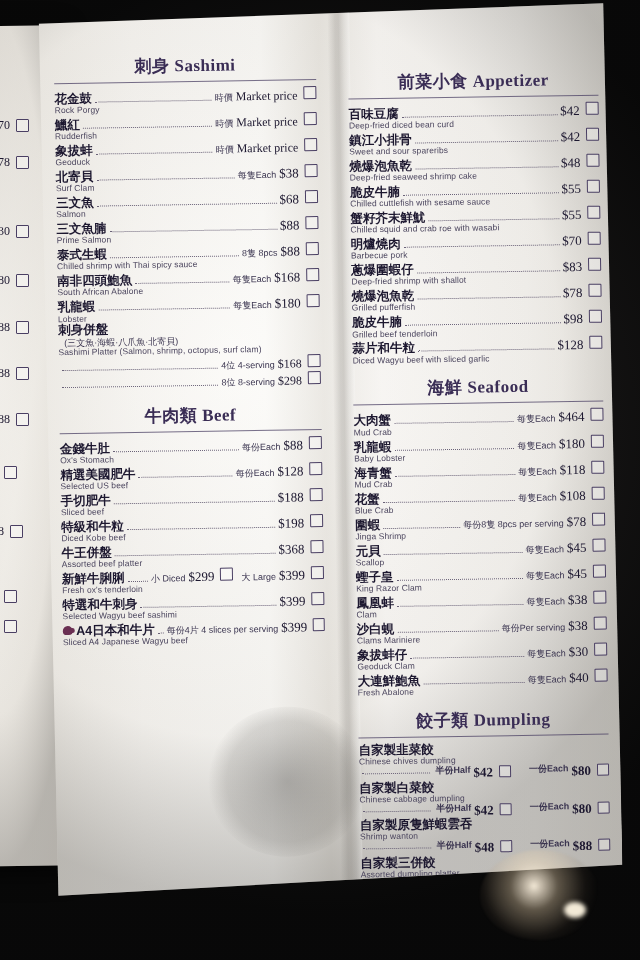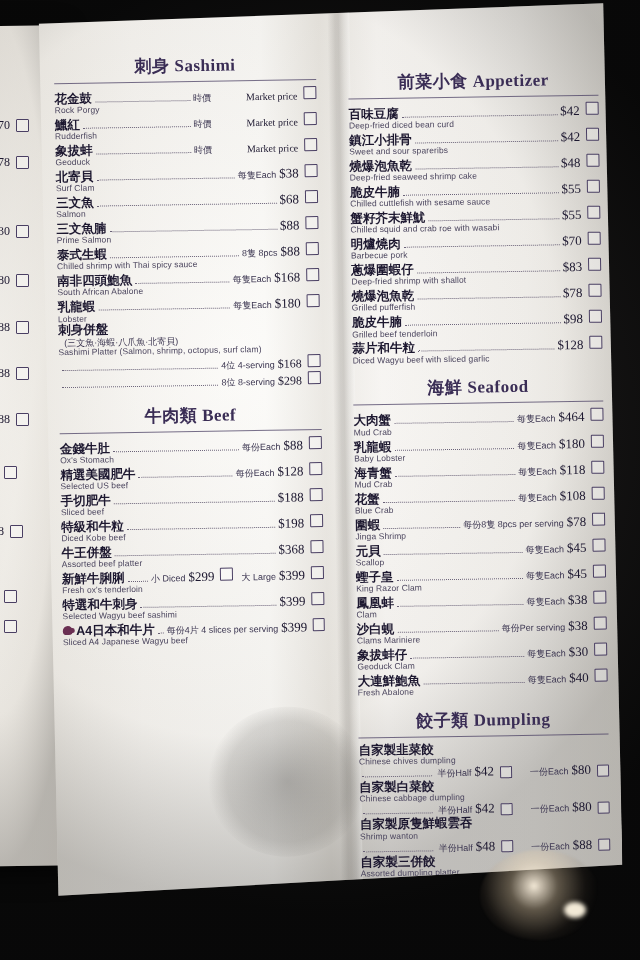--- a/index.html
+++ b/index.html
@@ -149,21 +149,21 @@
   .unit {
     font-size: 9px;
     color: #3b3550;
     margin-right: 3px;
   }
   .price {
     font-size: 13px;
     color: #1d1830;
     font-family: "Liberation Serif", serif;
   }
-  .price.market { font-size: 10px; margin-left: 32px; }
+  .price.market { font-size: 12px; }
   .en-name {
     font-size: 8.5px;
     color: #4b455e;
     letter-spacing: 0.1px;
     margin-top: 0px;
     font-family: "Liberation Sans", sans-serif;
   }
   .box {
     display: inline-block;
     width: 11px;
@@ -190,21 +190,21 @@
     color: #3b3550;
     margin-top: 1px;
   }
   .half-row {
     display: flex;
     align-items: baseline;
     white-space: nowrap;
     gap: 2px;
     font-size: 10px;
   }
-  .half-row .seg { display: flex; align-items: flex-end; }
+  .half-row .seg { display: flex; align-items: flex-start; font-weight: bold; }
   .half-row .dots { min-width: 26px; }
   .pork-mark {
     display: inline-block;
     width: 12px;
     height: 9px;
     margin-right: 3px;
     background: #6a2f52;
     border-radius: 5px 5px 4px 4px;
     position: relative;
     vertical-align: -1px;

